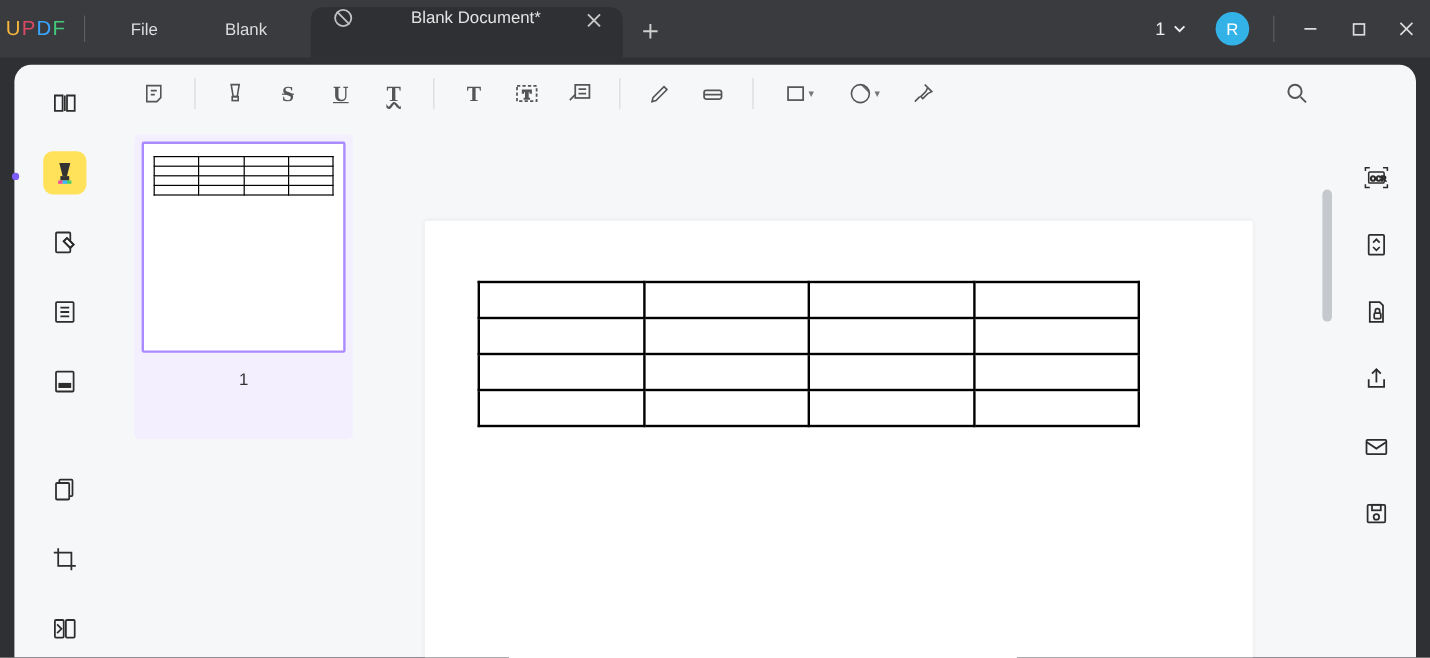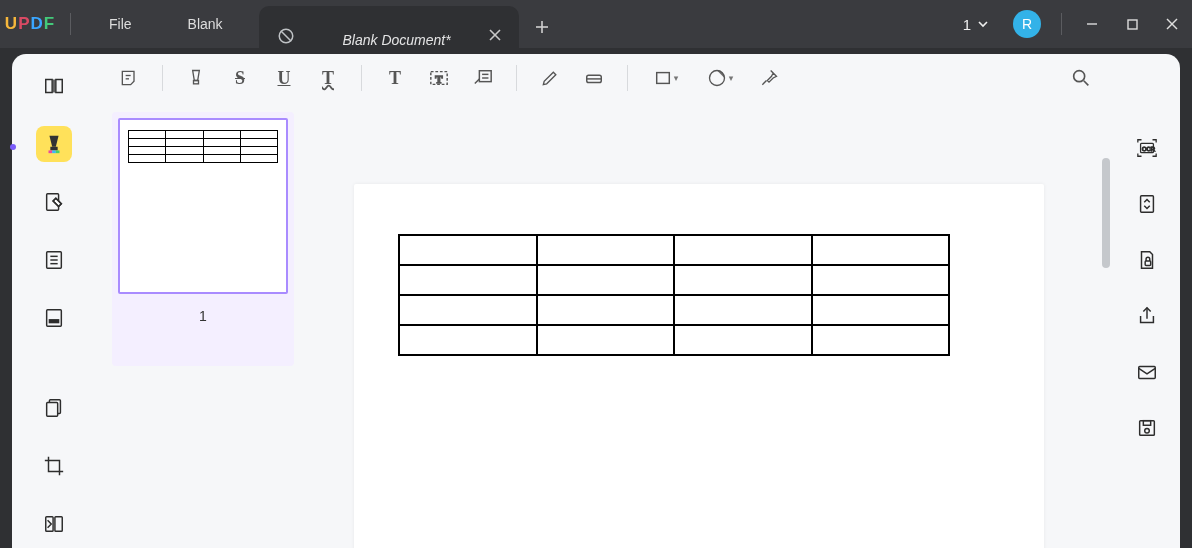--- a/index.html
+++ b/index.html
@@ -4,29 +4,29 @@
 <style>
   * { box-sizing: border-box; margin: 0; padding: 0; }
   html, body { width: 1192px; height: 548px; overflow: hidden; font-family: "Segoe UI", Arial, sans-serif; }
   body { background: #3a3b3f; display: flex; flex-direction: column; }
 
   
   .titlebar {
     height: 48px; background: #3a3b3f; display: flex; align-items: center;
     color: #ddd; font-size: 14px;
   }
-  .logo { width: 60px; text-align: center; font-weight: 700; font-size: 17px; letter-spacing: 1px; }
+  .logo { width: 60px; text-align: center; font-weight: 400; font-size: 17px; letter-spacing: 1px; }
   .logo .u { color: #f6b73c; } .logo .p { color: #d94a64; }
   .logo .d { color: #3aa6ff; } .logo .f { color: #43c97a; }
   .vdiv { width: 1px; height: 22px; background: #5b5c60; margin: 0 10px; }
   .menu-item { padding: 0 28px; cursor: pointer; }
   .tab {
-    display: flex; align-items: flex-end; background: #2f3033; height: 42px;
+    display: flex; align-items: flex-start; background: #2f3033; height: 42px;
     padding: 0 14px 0 18px; border-top-left-radius: 10px; border-top-right-radius: 10px;
-    margin-left: 8px; min-width: 260px; position: relative; top: 3px; font-style: italic;
+    margin-left: 8px; min-width: 260px; position: relative; top: 3px;
   }
   .tab .tabicon { margin-right: 14px; color: #bfc2c5; }
   .tab .tabtitle { flex: 1; text-align: center; color: #e4e4e5; font-size: 14px; }
   .tab .tabclose { color: #c9c9c9; padding: 4px; cursor: pointer; }
   .newtab { color: #d0d0d0; font-size: 20px; padding: 0 16px; cursor: pointer; position: relative; top: 3px;}
   .title-spacer { flex: 1; }
   .title-count { display: flex; align-items: center; gap: 6px; color: #eee; font-size: 15px; margin-right: 14px; cursor: pointer;}
   .avatar { width: 28px; height: 28px; border-radius: 50%; background: #33b2e8; color: #fff; display: flex; align-items: center; justify-content: center; font-size: 14px; margin: 0 10px; }
   .winbtn { width: 40px; text-align: center; color: #ddd; cursor: pointer; }
   .winbtn svg { display: block; margin: 0 auto; }

